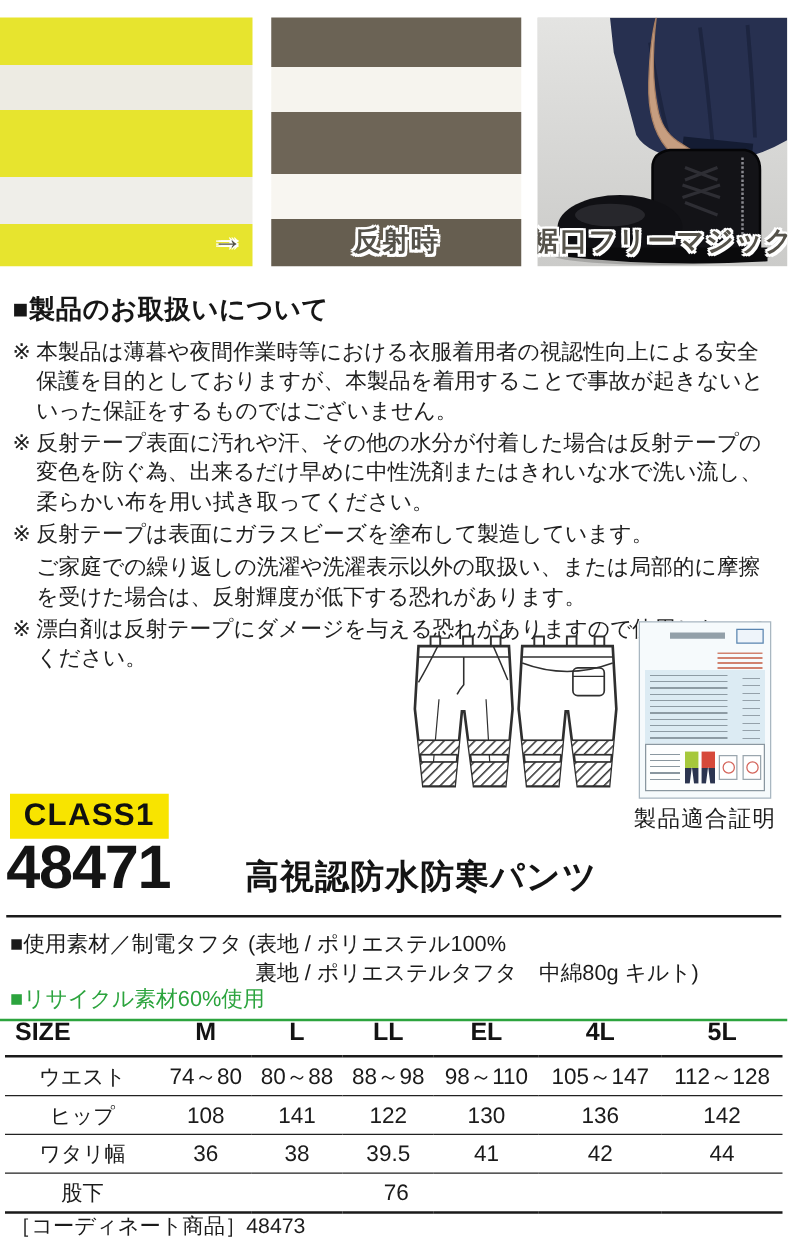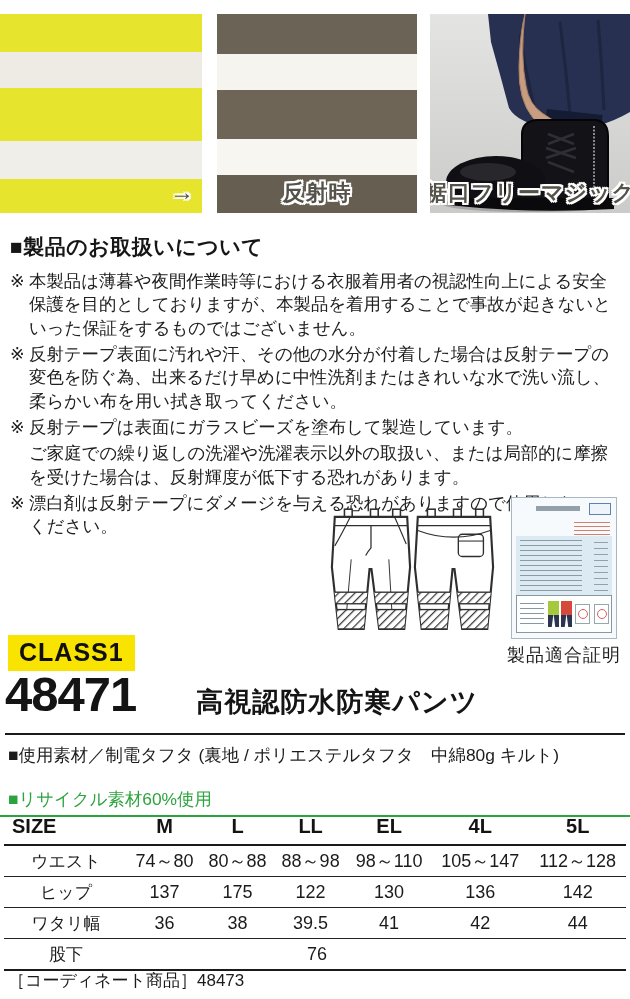--- a/index.html
+++ b/index.html
@@ -224,20 +224,21 @@
 </div>
 
 <div class="product-row">
   <span class="product-number">48471</span>
   <span class="product-name">高視認防水防寒パンツ</span>
 </div>
 
 <div class="materials">
   <span>■使用素材／制電タフタ (</span>
   <div class="stack">
+    <span>表地 / ポリエステル100%</span>
     <span>裏地 / ポリエステルタフタ　中綿80g キルト)</span>
   </div>
 </div>
 <div class="recycle">■リサイクル素材60%使用</div>
 
 <table class="size-table">
   <thead>
     <tr>
       <th class="first col-label">SIZE</th>
       <th>M</th>
@@ -253,22 +254,22 @@
       <td class="lbl">ウエスト</td>
       <td>74～80</td>
       <td>80～88</td>
       <td>88～98</td>
       <td>98～110</td>
       <td>105～147</td>
       <td>112～128</td>
     </tr>
     <tr>
       <td class="lbl">ヒップ</td>
-      <td>137</td>
-      <td>175</td>
+      <td>108</td>
+      <td>141</td>
       <td>122</td>
       <td>130</td>
       <td>136</td>
       <td>142</td>
     </tr>
     <tr>
       <td class="lbl">ワタリ幅</td>
       <td>36</td>
       <td>38</td>
       <td>39.5</td>

